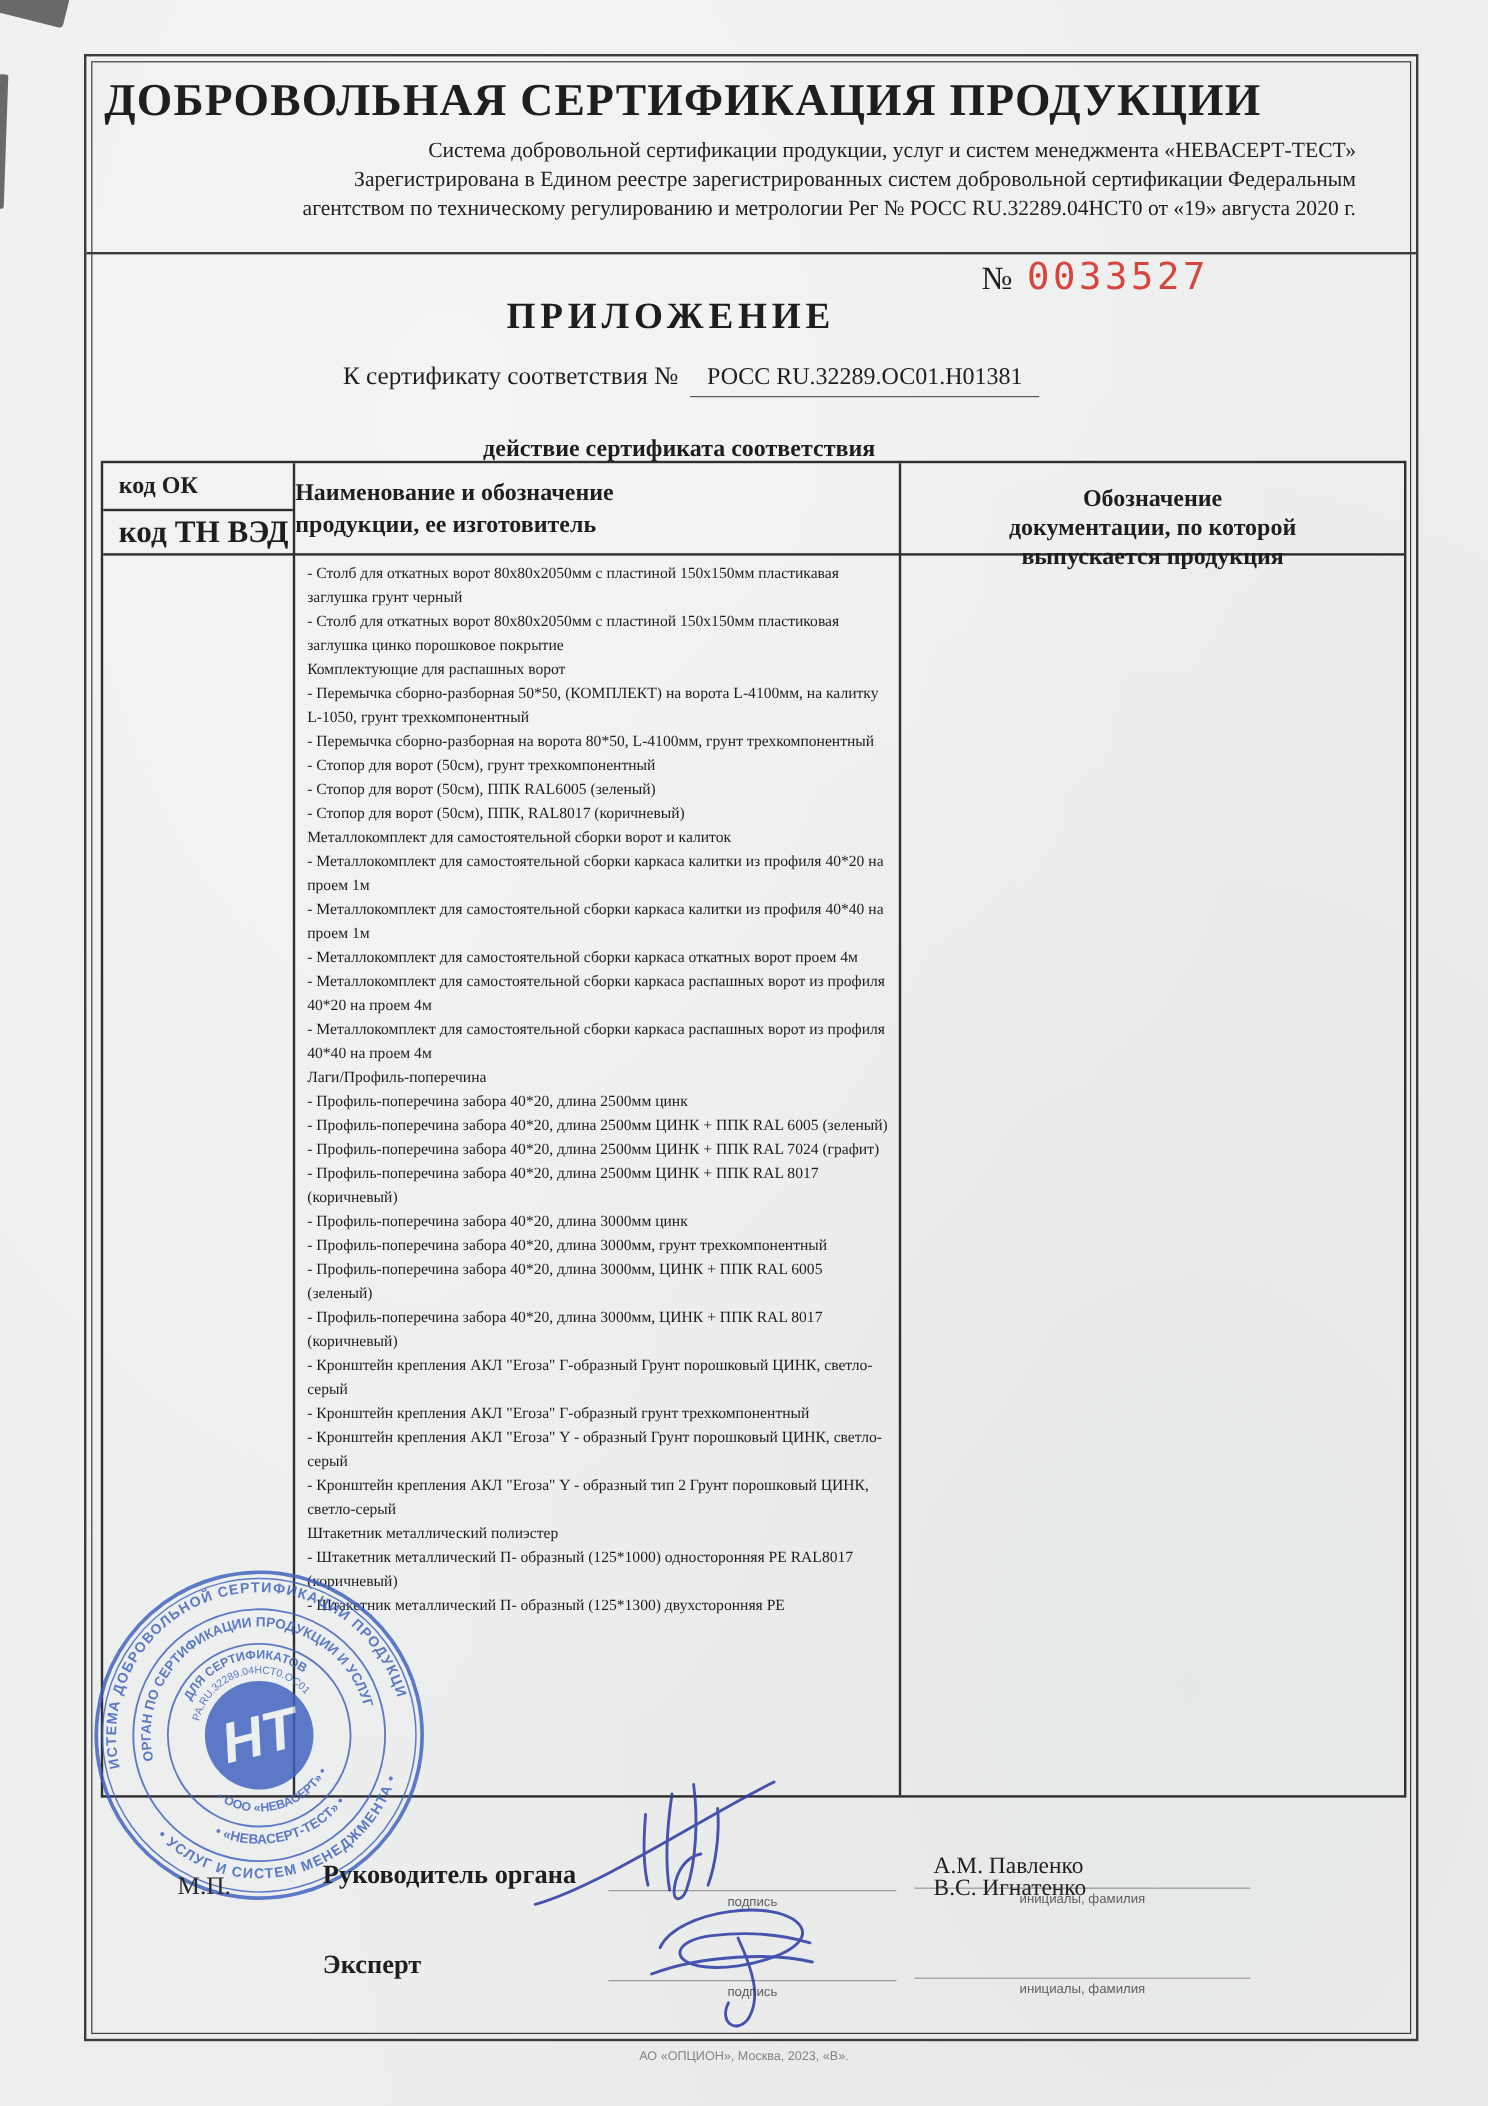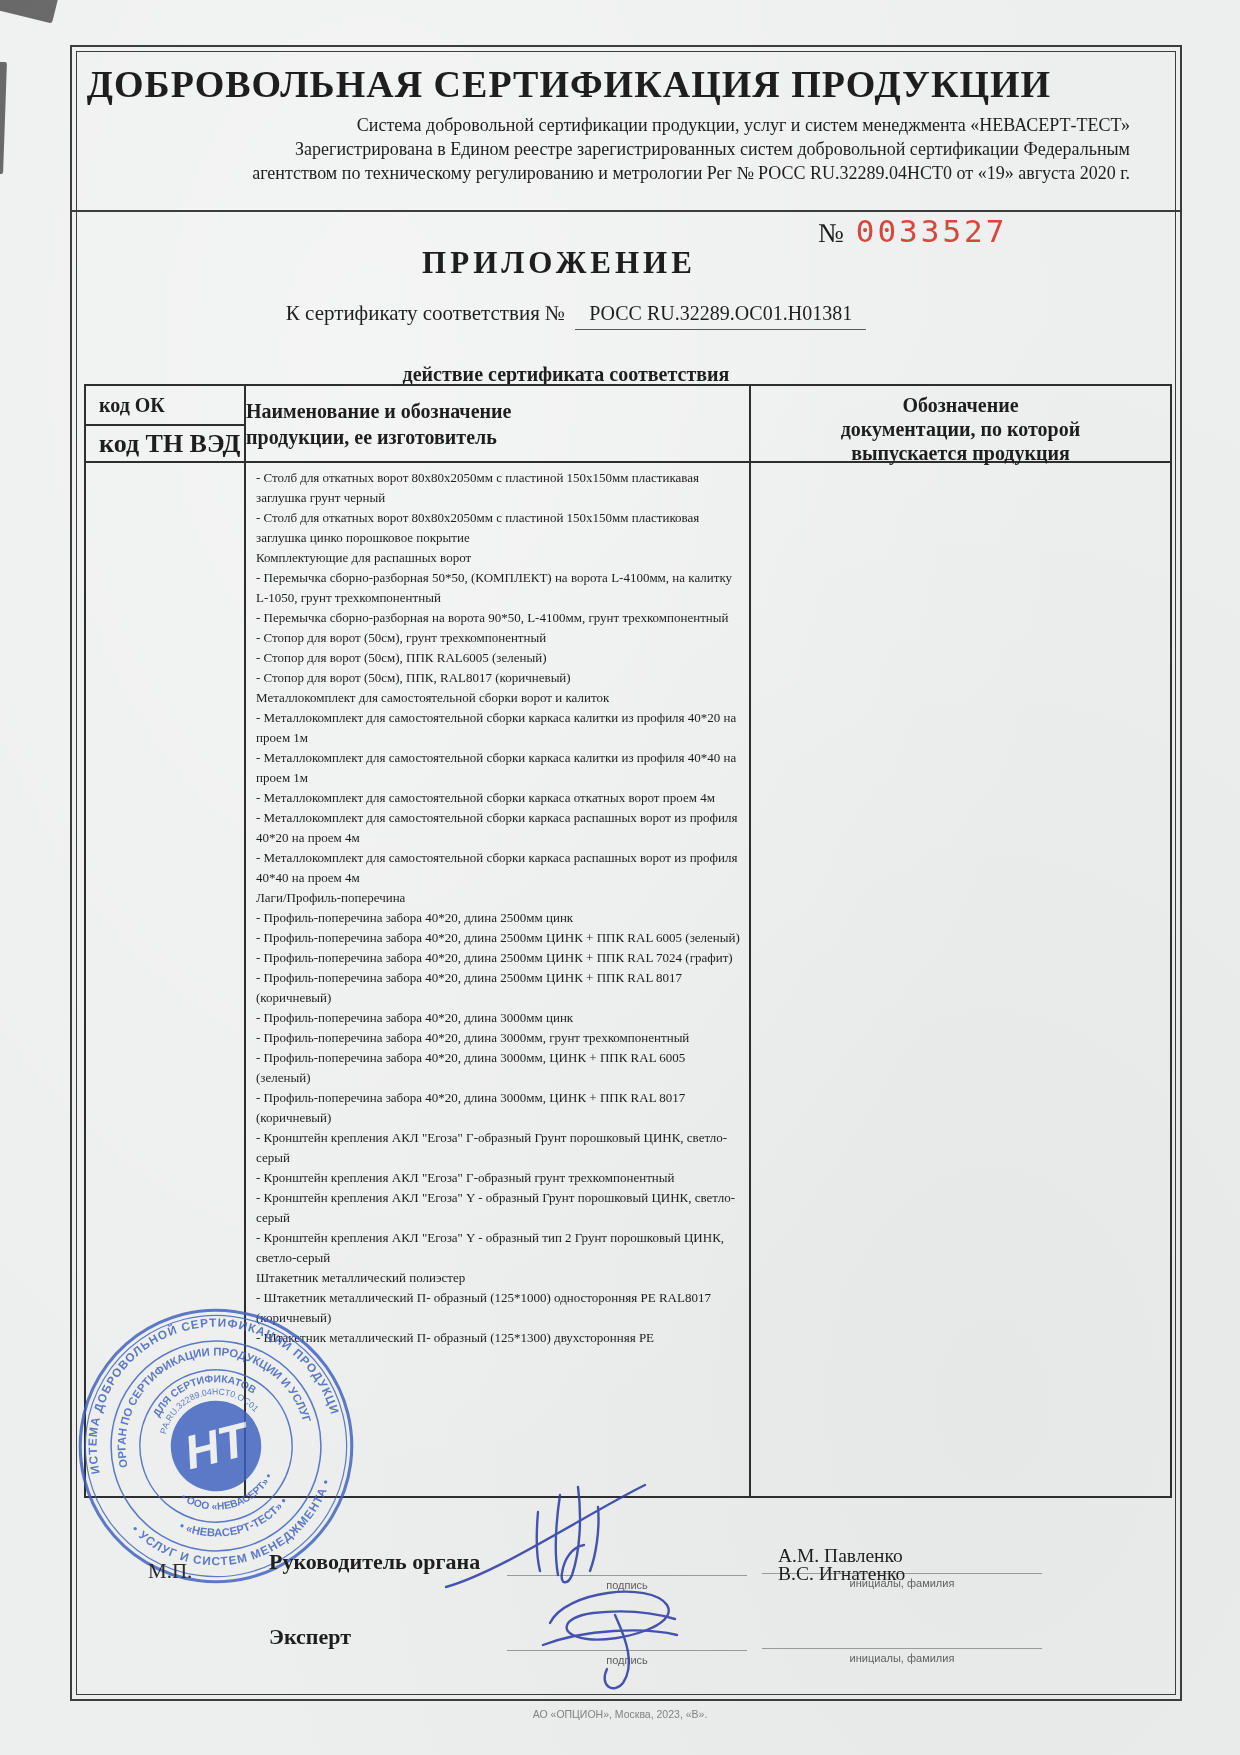--- a/index.html
+++ b/index.html
@@ -31,21 +31,21 @@
   .lt1{top:288px;} .lt2{top:316px;}
   .table{position:absolute;left:12px;top:337px;width:1084px;height:1110px;border:2px solid #2e2e2e;z-index:1;}
   .v1{position:absolute;left:158px;top:0;bottom:0;border-left:2px solid #2e2e2e;}
   .v2{position:absolute;left:663px;top:0;bottom:0;border-left:2px solid #2e2e2e;}
   .h-hdr{position:absolute;left:0;right:0;top:75px;border-top:2px solid #2e2e2e;}
   .h-c1{position:absolute;left:0;width:158px;top:38px;border-top:2px solid #2e2e2e;}
   .cell{position:absolute;}
   .c1r1{left:0;top:0;width:158px;height:38px;line-height:38px;padding-left:13px;font-size:20px;font-weight:bold;box-sizing:border-box;}
   .c1r2{left:0;top:40px;width:158px;height:47px;line-height:35px;padding-left:13px;font-size:26px;font-weight:bold;box-sizing:border-box;}
   .c2h{left:160px;top:0;width:503px;height:75px;font-size:20px;font-weight:bold;padding-top:12px;line-height:26px;box-sizing:border-box;}
-  .c3h{left:665px;top:0;width:419px;font-size:20px;font-weight:bold;text-align:center;padding-top:7px;line-height:24px;box-sizing:border-box;}
+  .c3h{left:665px;top:0;width:419px;font-size:20px;font-weight:bold;text-align:center;padding-top:18px;line-height:24px;box-sizing:border-box;}
   .hline{display:block;}
   .c2body{left:160px;top:77px;width:503px;height:1031px;padding:5px 8px 0 10px;font-size:13px;line-height:20px;box-sizing:border-box;overflow:hidden;}
   .product{margin:0;}
   .stamp{position:absolute;left:0px;top:1255px;width:288px;height:288px;transform:rotate(-14deg);opacity:.82;z-index:2;pointer-events:none;}
   .stamp text{font-family:"Liberation Sans", sans-serif;}
   .mp{position:absolute;left:76px;top:1512px;font-size:21px;color:#2b2b2b;z-index:3;}
   .role{position:absolute;left:197px;font-size:22px;font-weight:bold;z-index:3;}
   .role1{top:1502px;} .role2{top:1577px;}
   .sig{position:absolute;z-index:2;}
   .sig1{left:368px;top:1420px;}
@@ -116,21 +116,21 @@
           <span class="hline">документации, по которой</span>
           <span class="hline">выпускается продукция</span>
         </div>
 
       <div class="cell c2body">
 
       <div class="product">- Столб для откатных ворот 80х80х2050мм с пластиной 150х150мм пластикавая заглушка грунт черный</div>
           <div class="product">- Столб для откатных ворот 80х80х2050мм с пластиной 150х150мм пластиковая заглушка цинко порошковое покрытие</div>
           <div class="product">Комплектующие для распашных ворот</div>
           <div class="product">- Перемычка сборно-разборная 50*50, (КОМПЛЕКТ) на ворота L-4100мм, на калитку  L-1050, грунт трехкомпонентный</div>
-          <div class="product">- Перемычка сборно-разборная на ворота 90*50, L-4100мм, грунт трехкомпонентный</div>
+          <div class="product">- Перемычка сборно-разборная на ворота 80*50, L-4100мм, грунт трехкомпонентный</div>
           <div class="product">- Стопор для ворот (50см), грунт трехкомпонентный</div>
           <div class="product">- Стопор для ворот (50см), ППК RAL6005 (зеленый)</div>
           <div class="product">- Стопор для ворот (50см), ППК, RAL8017 (коричневый)</div>
           <div class="product">Металлокомплект для самостоятельной сборки ворот и калиток</div>
           <div class="product">- Металлокомплект для самостоятельной сборки каркаса калитки из профиля 40*20 на проем 1м</div>
           <div class="product">- Металлокомплект для самостоятельной сборки каркаса калитки из профиля 40*40 на проем 1м</div>
           <div class="product">- Металлокомплект для самостоятельной сборки каркаса откатных ворот проем 4м</div>
           <div class="product">- Металлокомплект для самостоятельной сборки каркаса распашных ворот из профиля 40*20 на проем 4м</div>
           <div class="product">- Металлокомплект для самостоятельной сборки каркаса распашных ворот из профиля 40*40 на проем 4м</div>
           <div class="product">Лаги/Профиль-поперечина</div>

